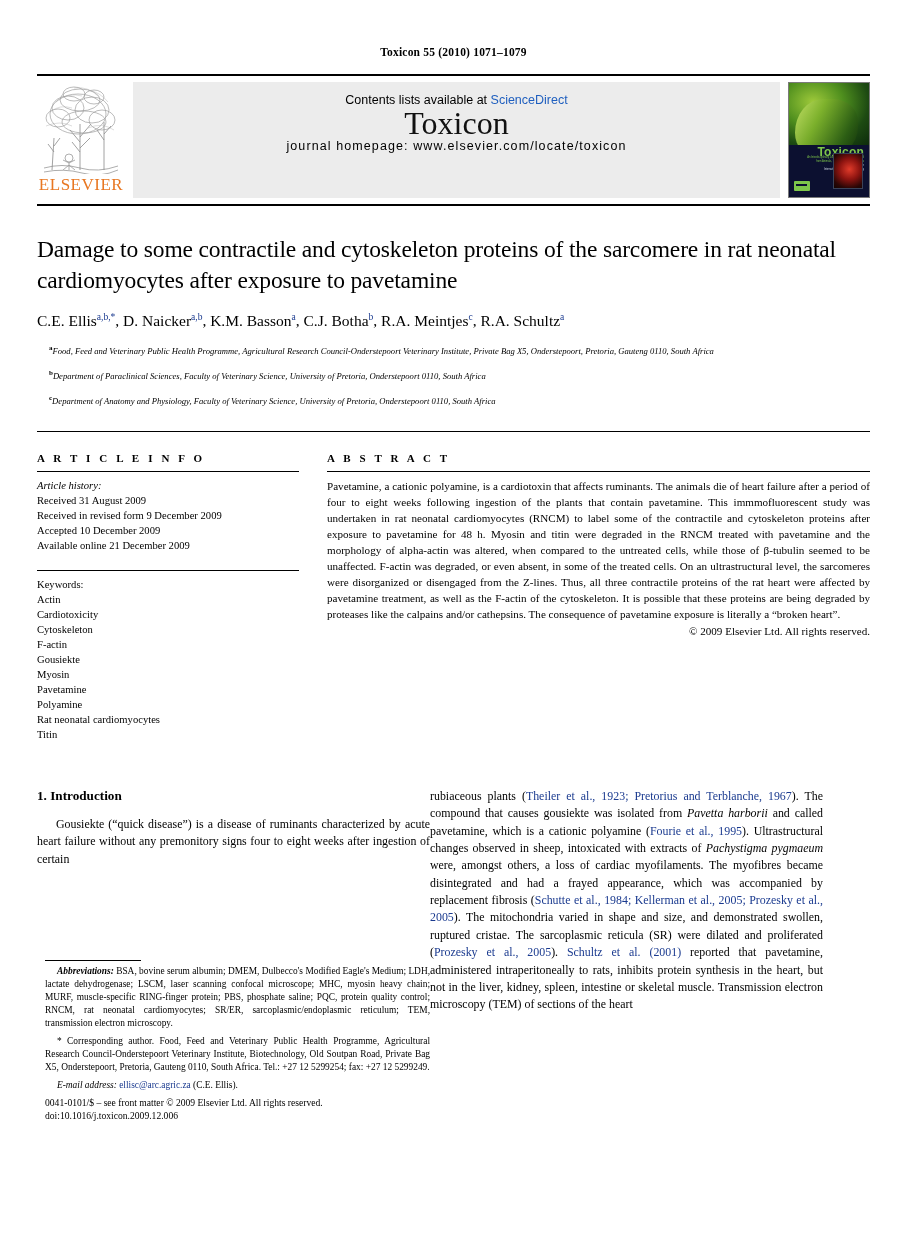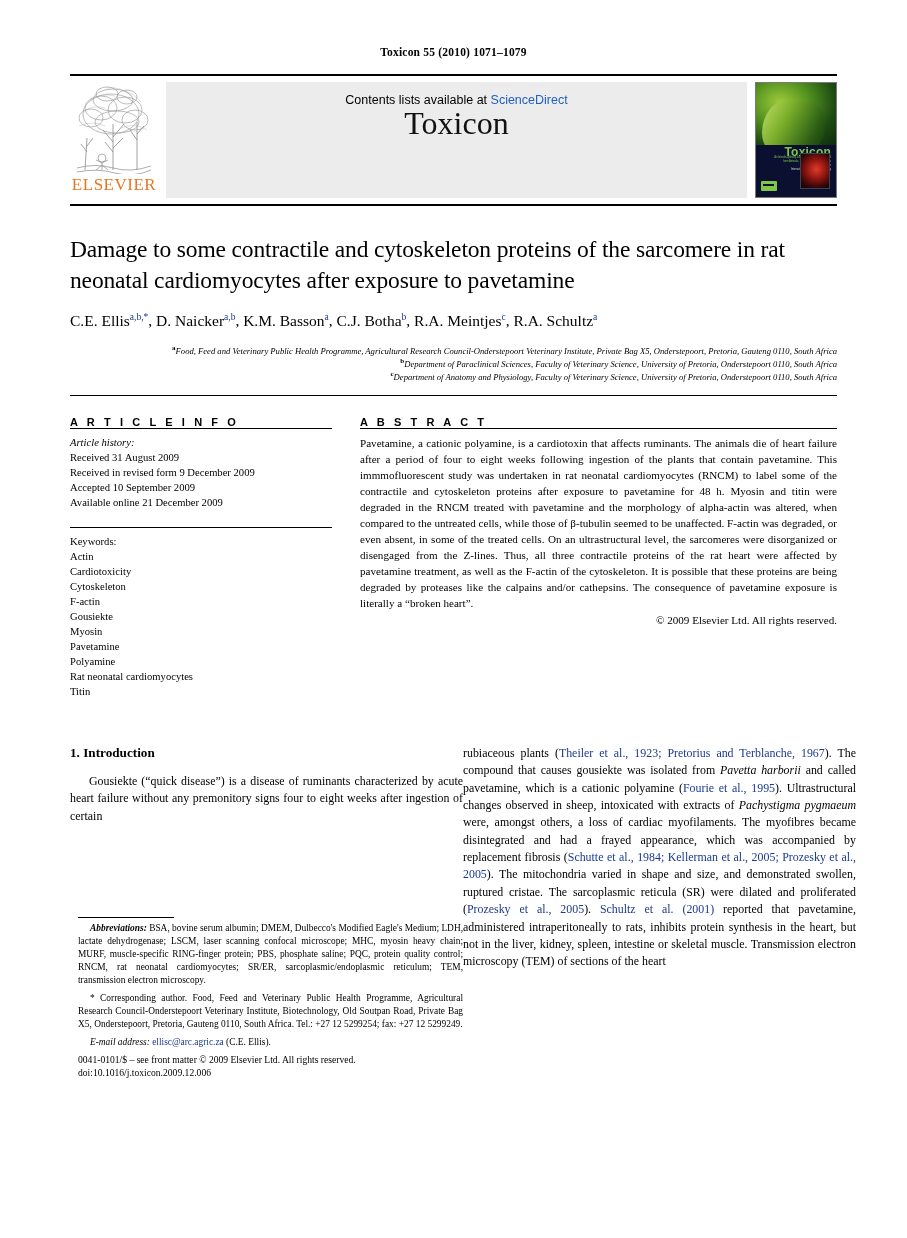--- a/index.html
+++ b/index.html
@@ -6,21 +6,21 @@
   html, body { margin: 0; padding: 0; }
   body {
     width: 907px;
     height: 1238px;
     background: #ffffff;
     font-family: "Liberation Serif", serif;
     color: #000000;
     position: relative;
     overflow: hidden;
   }
-  .page { position: relative; width: 907px; height: 1238px; padding: 0 70px; }
+  .page { position: relative; width: 907px; height: 1238px; padding: 0 37px; }
 
   
   .runhead {
     text-align: center;
     font-family: "Liberation Serif", serif;
     font-size: 11.5px;
     font-weight: bold;
     letter-spacing: .2px;
     padding-top: 46px;
   }
@@ -145,32 +145,33 @@
     letter-spacing: -.15px;
   }
   .authors {
     font-family: "Liberation Serif", serif;
     font-size: 15.5px;
     margin: 0 0 12px 0;
     line-height: 1.35;
   }
   .authors sup { color: #1a3a8f; font-size: 9.5px; vertical-align: super; }
   .affils { font-size: 8.6px; font-style: italic; line-height: 1.42; }
-  .affils div { margin: 0; text-align: right; }
+  .affils div { margin: 12px; }
   .affils sup { font-style: normal; font-weight: bold; font-size: 7px; vertical-align: super; }
 
   
   .info-abstract { display: flex; padding-top: 20px; gap: 28px; }
   .col-info { width: 262px; flex: 0 0 262px; }
   .col-abs { flex: 1 1 auto; }
   .sect-head {
-    font-family: Liberation Sans, sans-serif;
+    font-family: Liberation Serif, serif;
     font-weight: bold;
     font-size: 11px;
     letter-spacing: 3.1px;
+    margin-bottom: 7px;
   }
   .rule { border-top: 1.6px solid #000; }
   .history { font-size: 10.6px; line-height: 1.42; padding-top: 6px; }
   .history .lbl { font-style: italic; }
   .hist-rule { border-top: 1.2px solid #000; margin-top: 16px; }
   .keywords { font-size: 10.6px; line-height: 1.42; padding-top: 6px; }
   .keywords .lbl { }
   .abstract-body {
     font-size: 11.1px;
     line-height: 1.44;
@@ -241,20 +242,21 @@
         </g>
       </svg>
       <div class="elsevier-word">ELSEVIER</div>
     </div>
 
     <div class="banner">
       <div class="banner-top">
         <span>Contents lists available at </span><span class="sd">ScienceDirect</span>
       </div>
       <div class="banner-title">Toxicon</div>
+      <div class="banner-bottom">journal homepage: www.elsevier.com/locate/toxicon</div>
     </div>
 
     <div class="cover">
       <div class="cover-photo"></div>
       <div class="cover-snake"></div>
       <div class="cover-lower"></div>
       <div class="cover-title">Toxicon</div>
       <div class="cover-sub">
         <div class="grn">An Interdisciplinary Journal on the Toxins Derived</div>
         <div class="grn">from Animals, Plants and Microorganisms</div>
@@ -279,21 +281,21 @@
 
   <div class="info-abstract">
     <div class="col-info">
       <div class="sect-head">A R T I C L E   I N F O</div>
       <div class="rule"></div>
       <div class="history">
         <div class="lbl">Article history:</div>
         <div>
             <div>Received 31 August 2009</div>
             <div>Received in revised form 9 December 2009</div>
-            <div>Accepted 10 September 2009</div>
+            <div>Accepted 10 December 2009</div>
             <div>Available online 21 December 2009</div>
           </div>
       </div>
       <div class="hist-rule"></div>
       <div class="keywords">
         <div class="lbl">Keywords:</div>
         <div>
             <div>Actin</div>
             <div>Cardiotoxicity</div>
             <div>Cytoskeleton</div>

